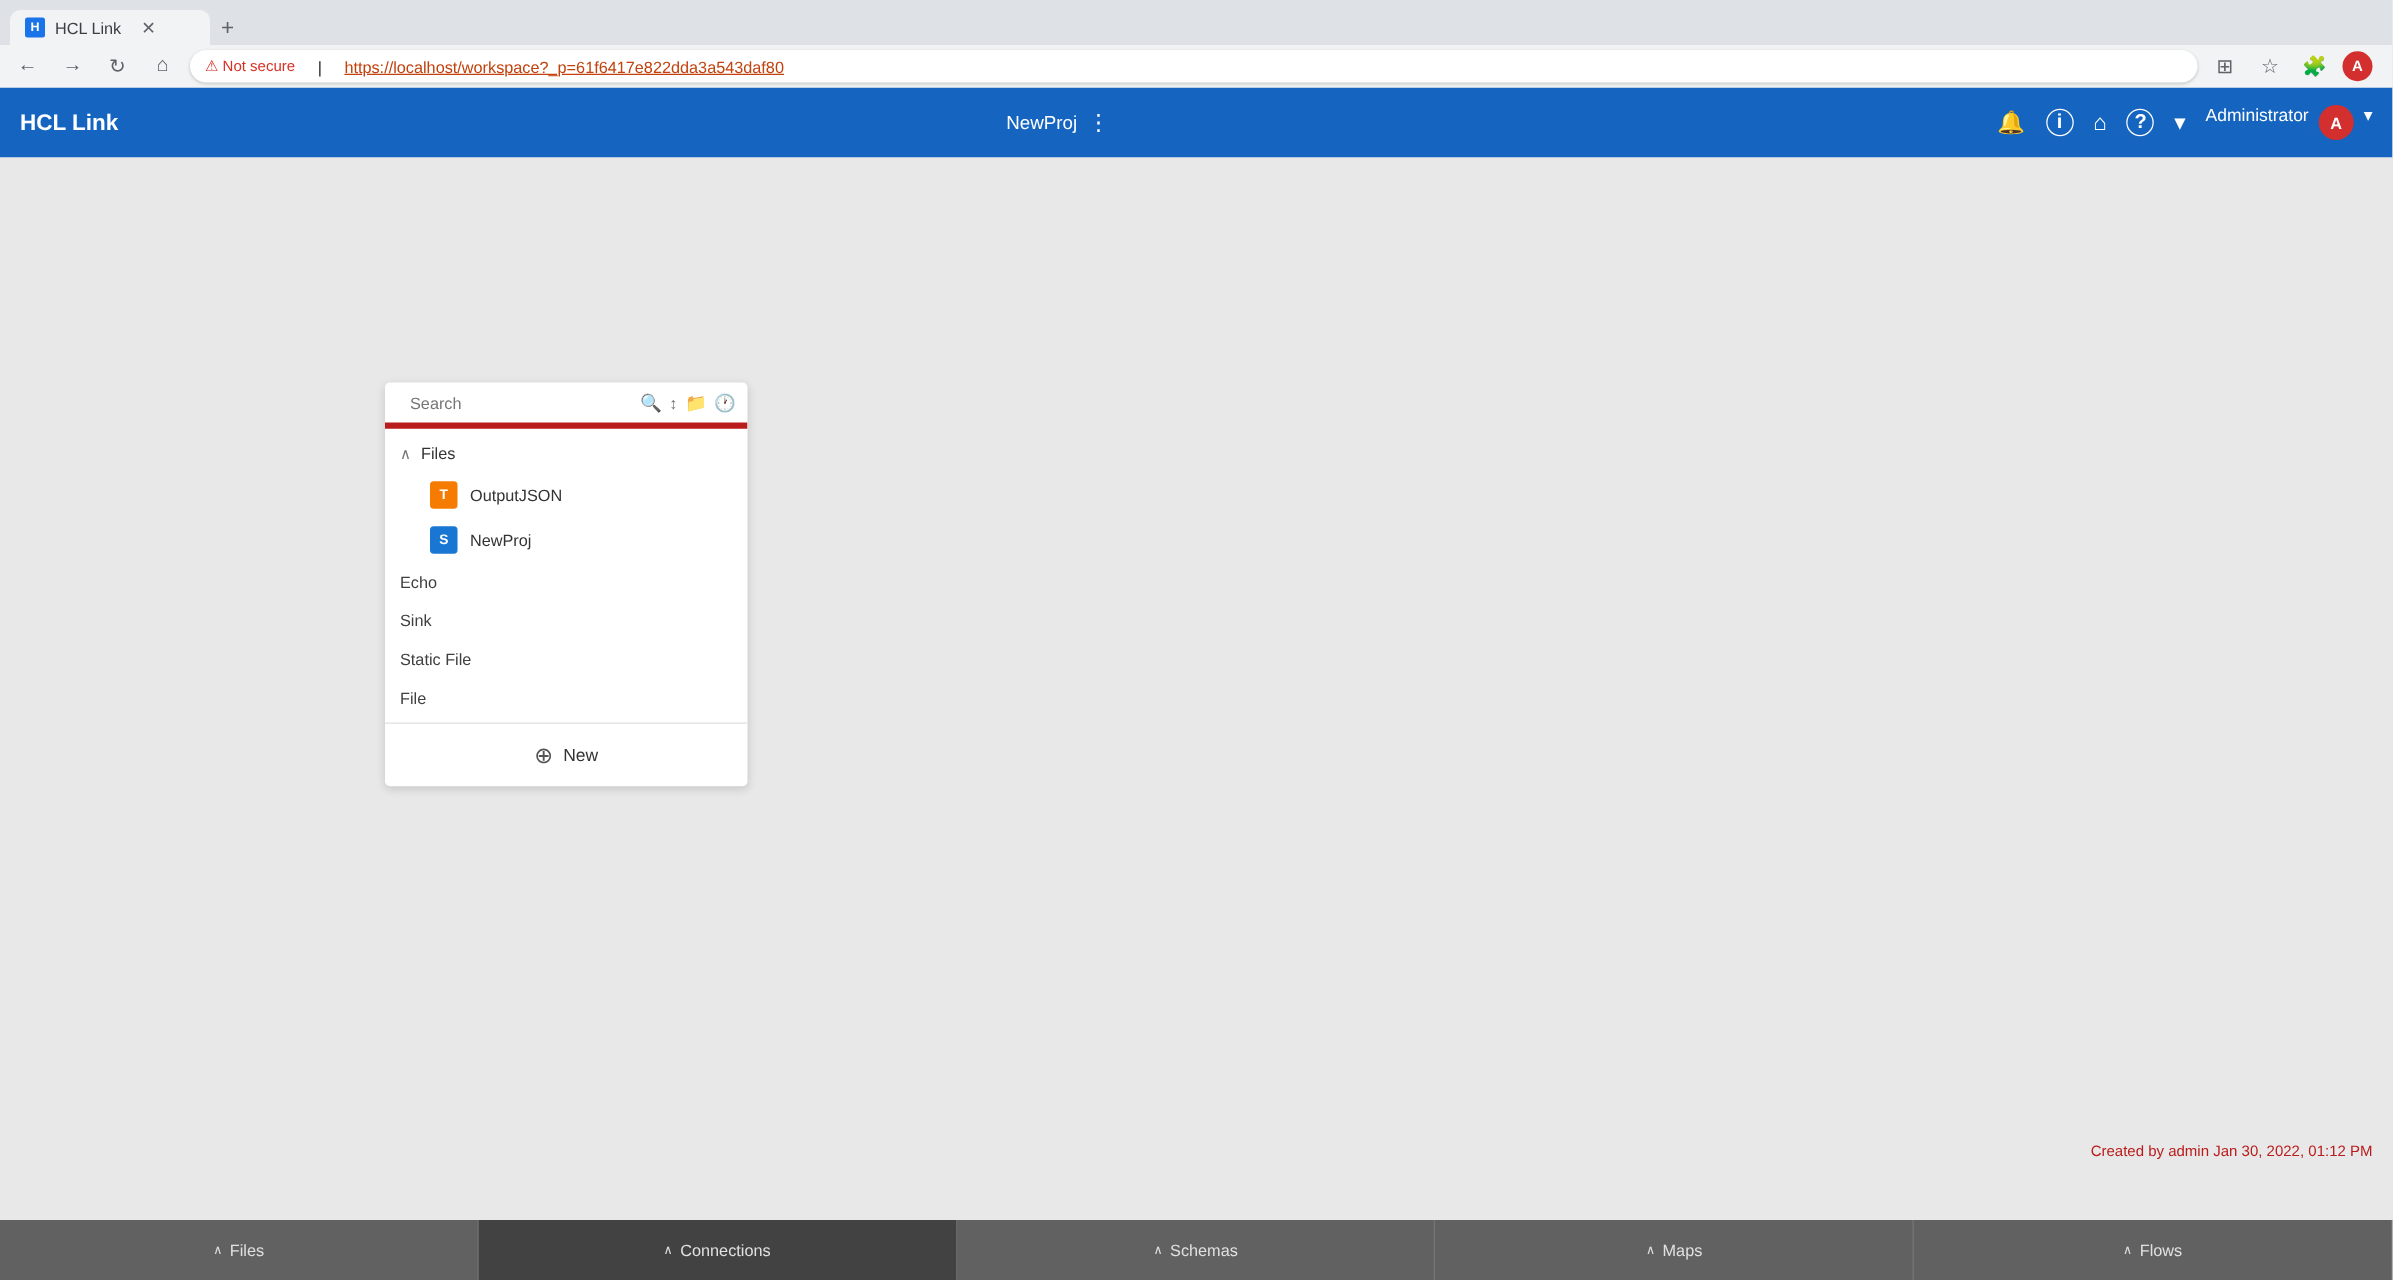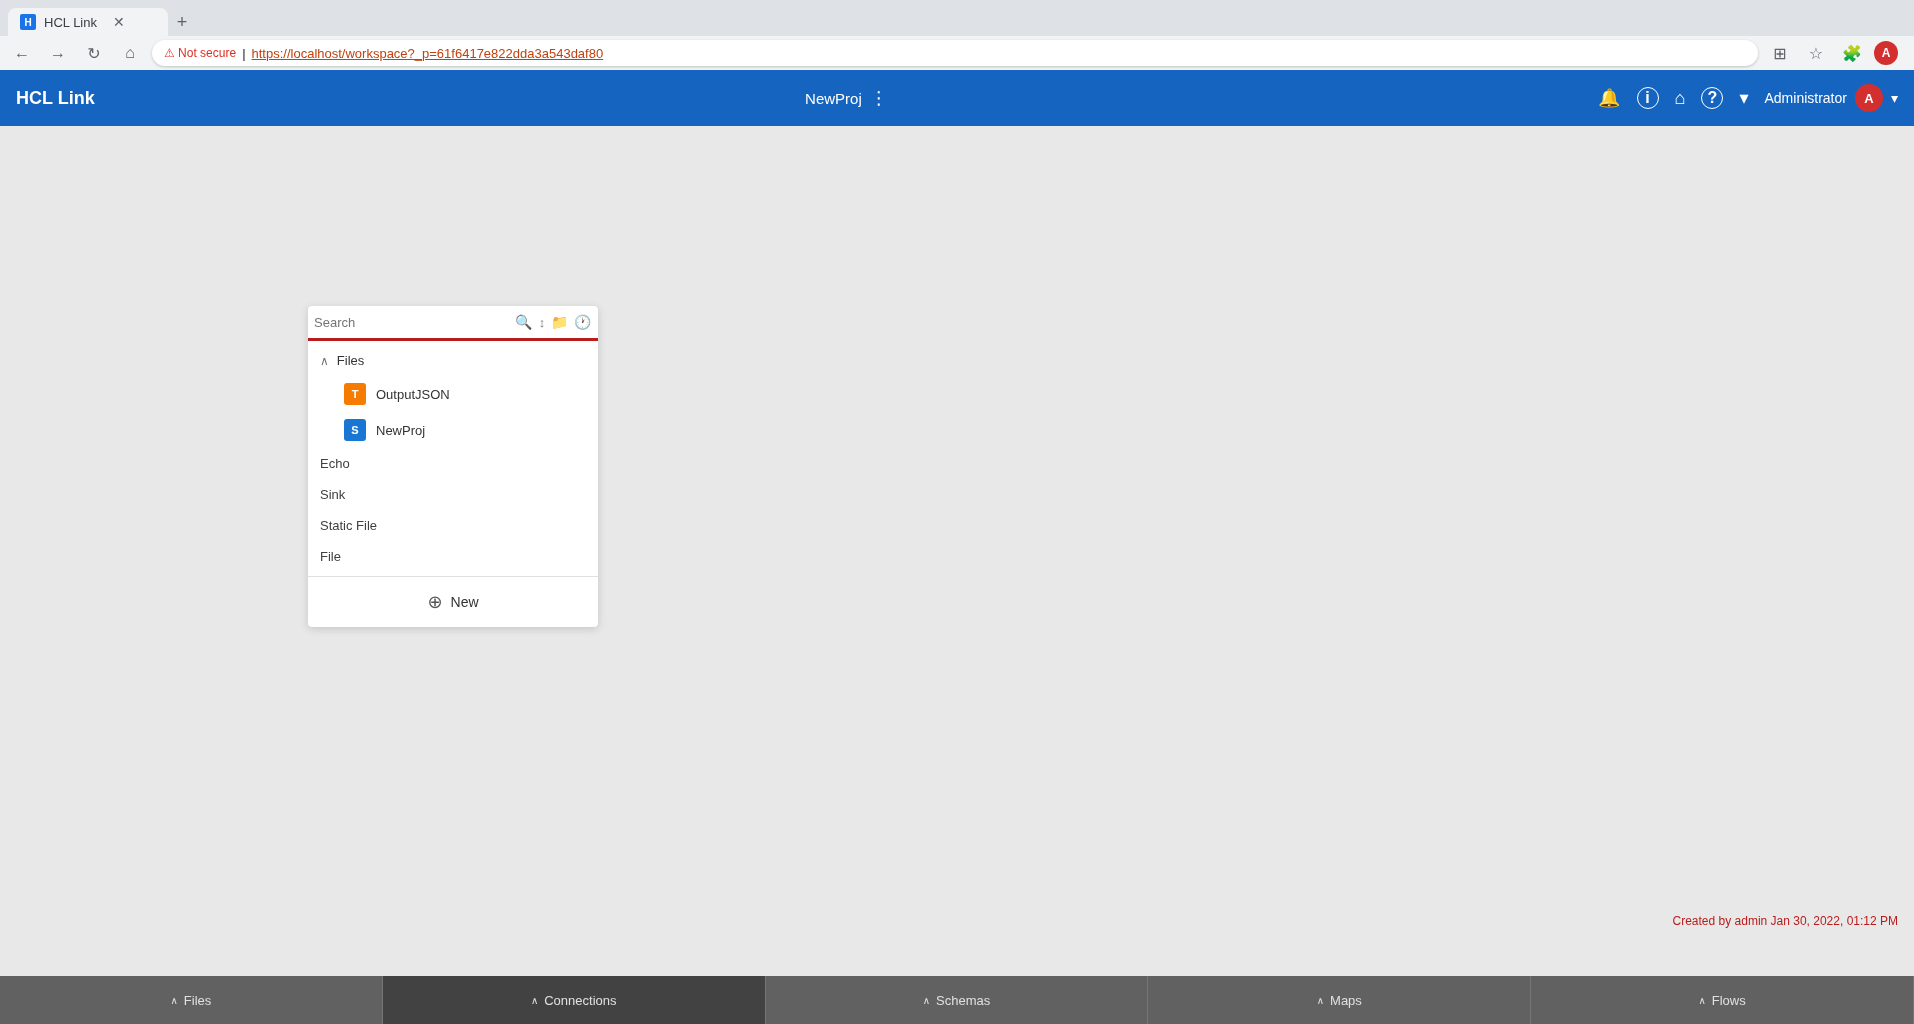--- a/index.html
+++ b/index.html
@@ -8,42 +8,42 @@
     
     .browser-chrome { background: #f1f3f4; height: 70px; display: flex; flex-direction: column; }
     .browser-tabs { height: 36px; display: flex; align-items: flex-end; padding: 0 8px; background: #dee1e6; }
     .browser-tab { display: flex; align-items: center; background: #f1f3f4; height: 28px; padding: 0 12px; border-radius: 8px 8px 0 0; font-size: 13px; color: #3c4043; gap: 8px; min-width: 160px; }
     .browser-tab .tab-favicon { width: 16px; height: 16px; background: #1a73e8; border-radius: 2px; display: flex; align-items: center; justify-content: center; }
     .browser-tab .tab-favicon span { color: white; font-size: 10px; font-weight: bold; }
     .browser-tab .tab-close { cursor: pointer; color: #5f6368; font-size: 14px; margin-left: 8px; }
     .browser-tab-new { display: flex; align-items: center; justify-content: center; width: 28px; height: 28px; color: #5f6368; font-size: 18px; cursor: pointer; }
     .browser-address-bar { height: 34px; display: flex; align-items: center; padding: 0 8px; gap: 8px; background: #f1f3f4; }
     .nav-btn { width: 28px; height: 28px; display: flex; align-items: center; justify-content: center; color: #5f6368; font-size: 16px; cursor: pointer; border-radius: 50%; }
-    .address-field { flex: 1; height: 26px; border: none; border-radius: 13px; background: white; display: flex; align-items: center; padding: 0 12px; font-size: 13px; color: #202124; box-shadow: 0 1px 3px rgba(0,0,0,0.2); gap: 6px; }
+    .address-field { flex: 1; height: 26px; border: none; border-radius: 13px; background: white; display: flex; align-items: center; padding: 0 12px; font-size: 13px; color: #202124; box-shadow: 0 1px 3px rgba(0,0,0,0.2); gap: 18px; }
     .address-warning { color: #d93025; font-size: 12px; display: flex; align-items: center; gap: 3px; }
     .address-url { color: #c2410c; text-decoration: underline; font-size: 13px; }
     .browser-actions { display: flex; align-items: center; gap: 8px; padding-right: 8px; }
     .browser-action-btn { width: 28px; height: 28px; display: flex; align-items: center; justify-content: center; color: #5f6368; font-size: 16px; cursor: pointer; }
 
     
     .app-header { height: 56px; background: #1565c0; display: flex; align-items: center; padding: 0 16px; justify-content: space-between; }
     .app-header-left { display: flex; align-items: center; gap: 12px; }
     .app-logo { color: white; font-size: 18px; font-weight: bold; }
     .app-header-center { display: flex; align-items: center; gap: 8px; color: white; font-size: 15px; }
     .app-header-right { display: flex; align-items: center; gap: 16px; color: white; }
     .header-icon { font-size: 18px; cursor: pointer; color: white; }
-    .header-user { display: flex; align-items: center; gap: 8px; color: white; font-size: 14px; cursor: pointer; }
+    .header-user { display: flex; align-items: flex-start; gap: 8px; color: white; font-size: 14px; cursor: pointer; }
     .user-avatar { width: 28px; height: 28px; background: #d32f2f; border-radius: 50%; display: flex; align-items: center; justify-content: center; color: white; font-size: 13px; font-weight: bold; }
 
     
     .main-content { height: calc(1024px - 70px - 56px - 48px); background: #e8e8e8; position: relative; display: flex; align-items: flex-start; padding: 0; }
 
     
     .panel { position: absolute; left: 308px; top: 180px; width: 290px; background: white; border-radius: 4px; box-shadow: 0 2px 8px rgba(0,0,0,0.15); overflow: hidden; }
-    .panel-search { display: flex; align-items: center; padding: 8px 6px; border-bottom: 3px solid #b91c1c; gap: 8px; }
+    .panel-search { display: flex; align-items: center; padding: 8px 20px; border-bottom: 5px solid #b91c1c; gap: 8px; }
     .panel-search input { flex: 1; border: none; outline: none; font-size: 13px; color: #5f6368; background: transparent; }
     .search-icons { display: flex; align-items: center; gap: 6px; }
     .search-icon-btn { color: #757575; font-size: 14px; cursor: pointer; }
 
     .panel-body { padding: 4px 0; }
     .section-header { display: flex; align-items: center; padding: 8px 12px; gap: 8px; cursor: pointer; }
     .section-chevron { color: #757575; font-size: 12px; }
     .section-title { font-size: 13px; color: #333; font-weight: 500; }
 
     .file-item { display: flex; align-items: center; padding: 7px 12px 7px 36px; gap: 10px; cursor: pointer; }

